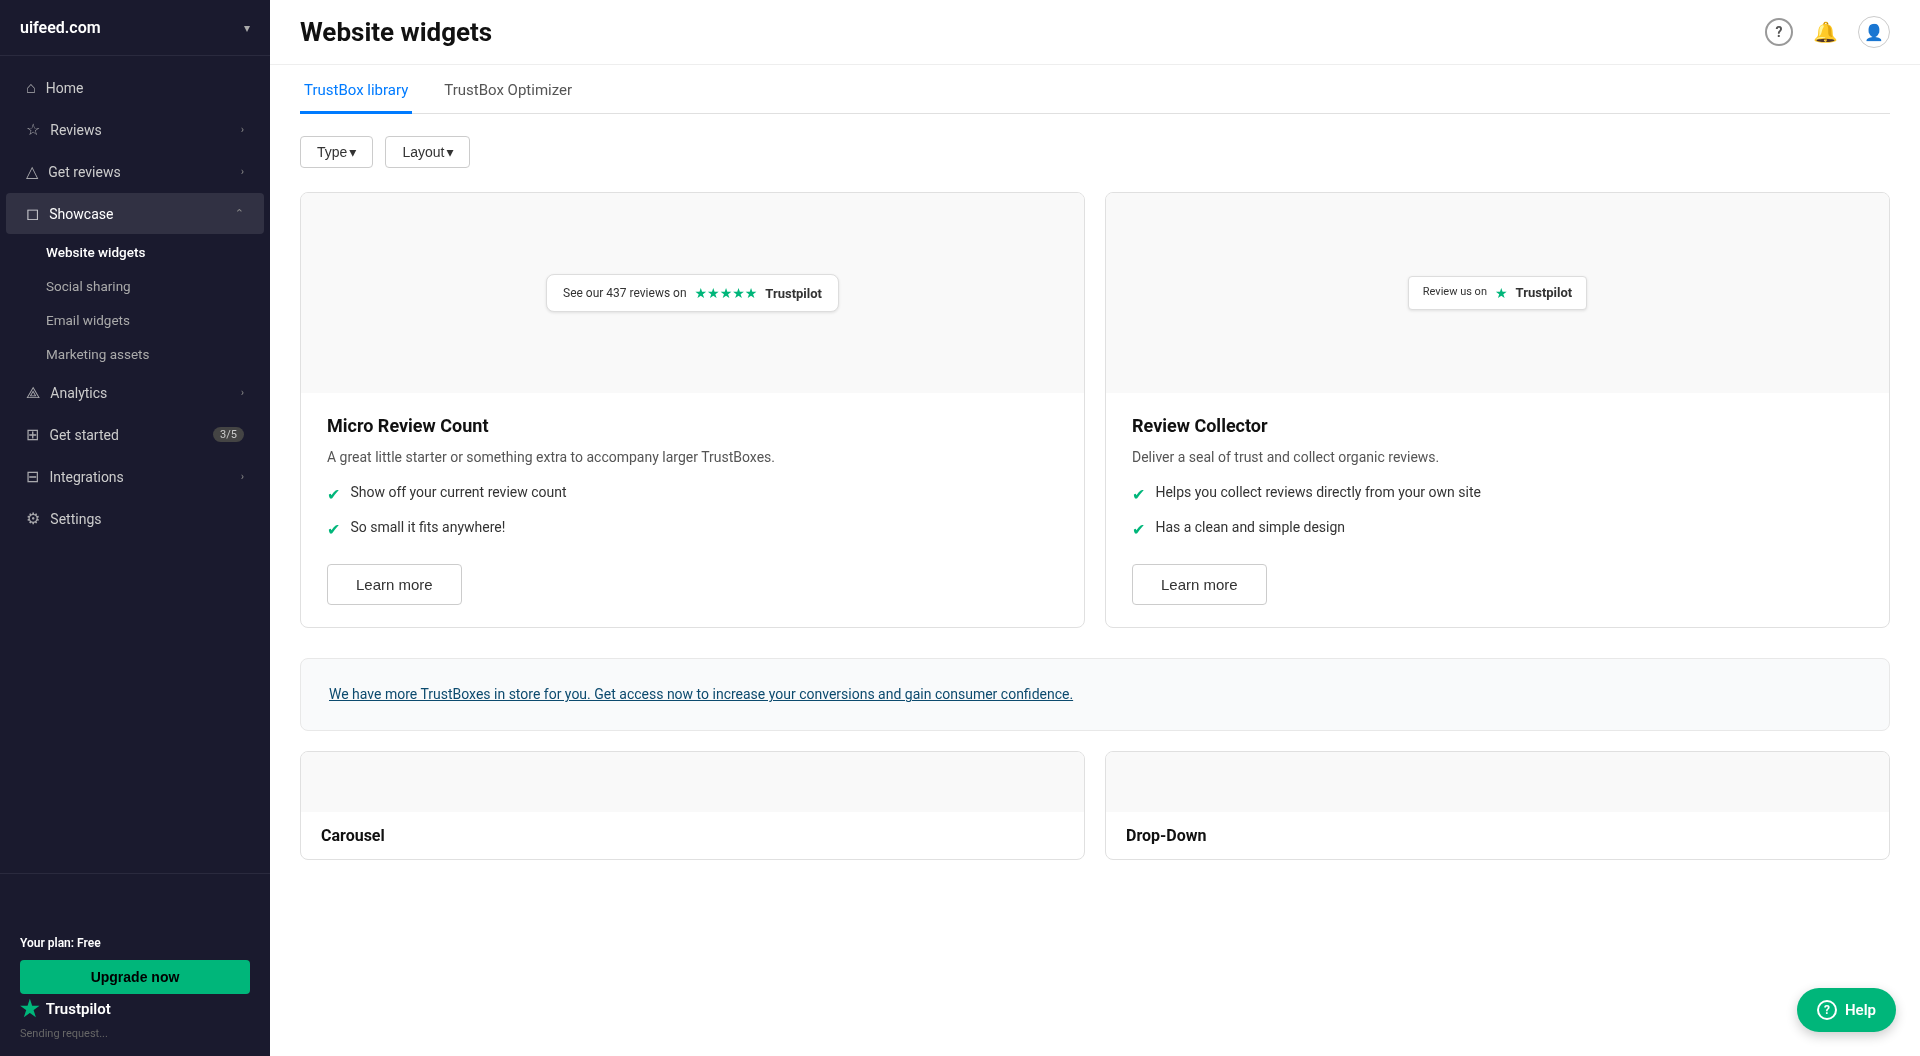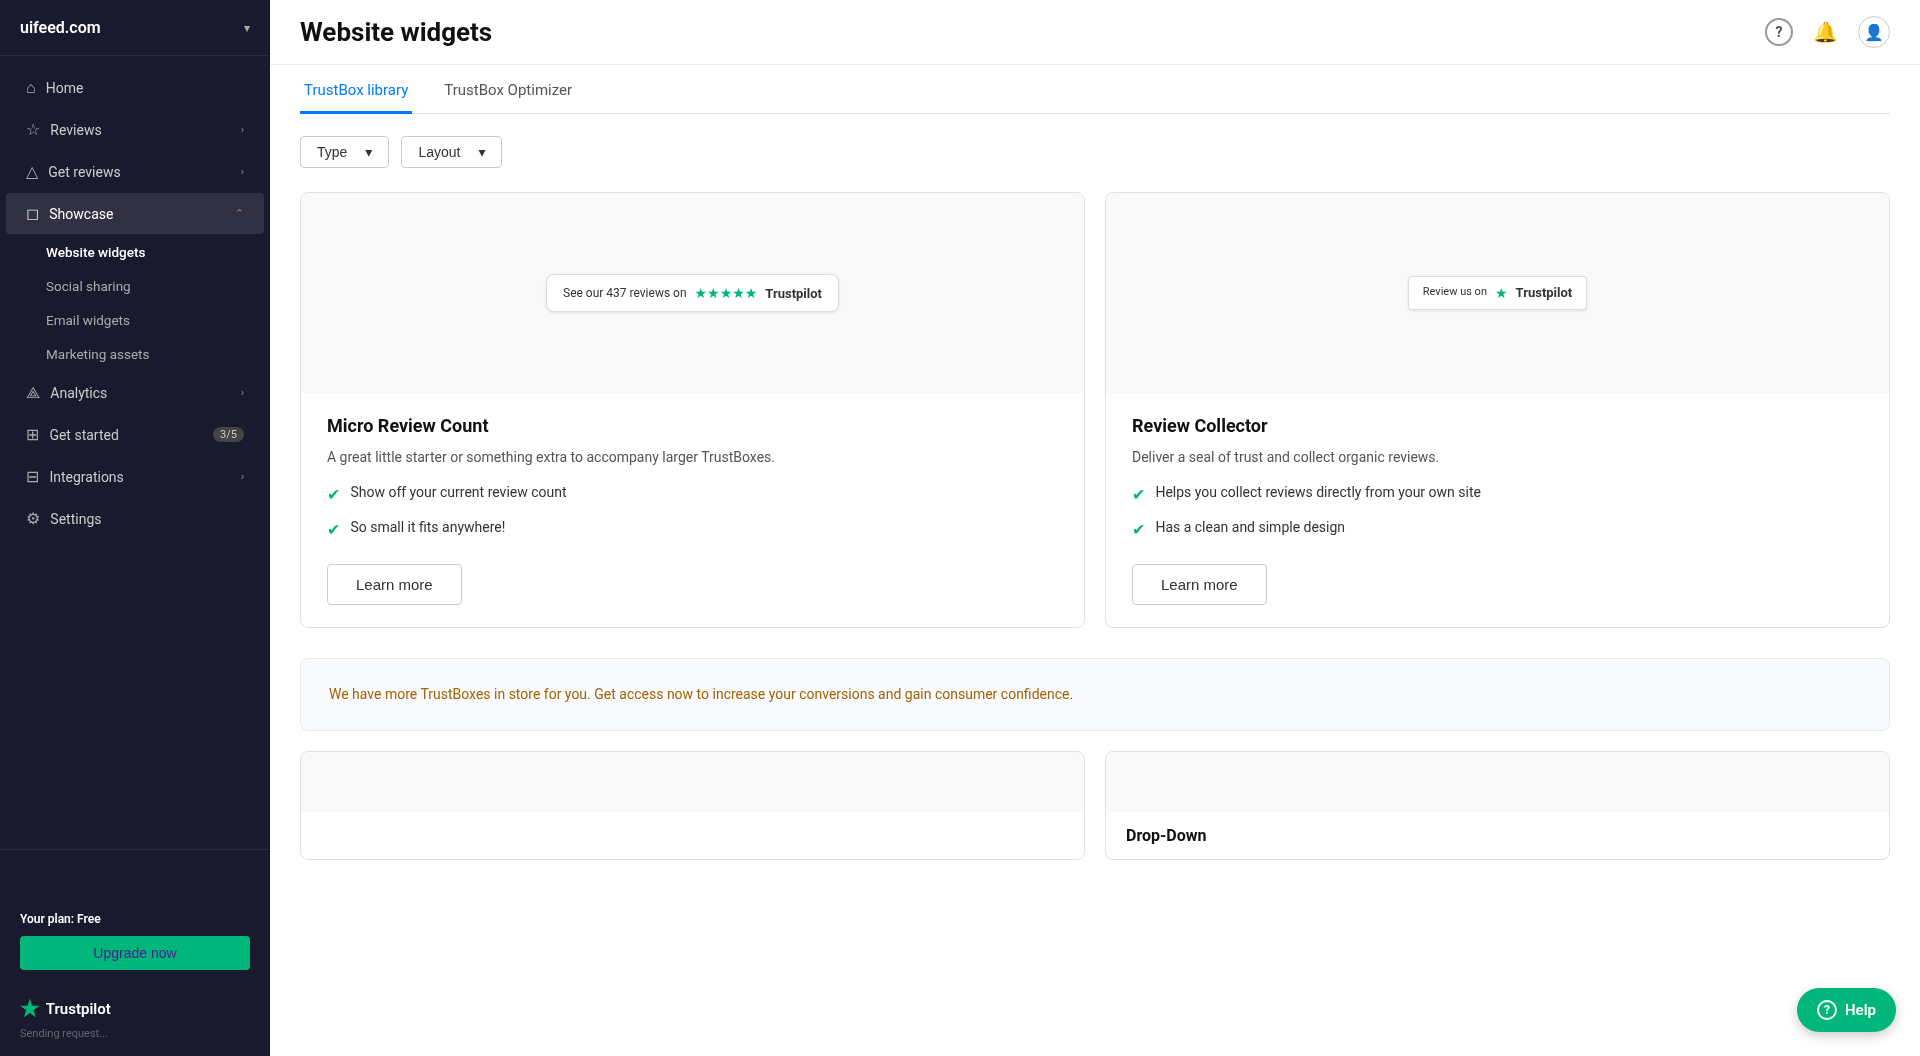--- a/index.html
+++ b/index.html
@@ -69,29 +69,29 @@
     }
     .sub-nav-item.active { color: #fff; font-weight: 500; }
     .sidebar-footer {
       padding: 16px 20px;
       border-top: 1px solid #2a2a3e;
     }
     .plan-text { font-size: 12px; color: #888; margin-bottom: 10px; margin-top: 46px; }
     .plan-text span { color: #fff; font-weight: 600; }
     .upgrade-btn {
       background: #00b67a;
-      color: #4c1d95;
+      color: #000000;
       border: none;
       border-radius: 4px;
       padding: 9px 18px;
       font-size: 14px;
-      font-weight: 400;
+      font-weight: 700;
       cursor: pointer;
       width: 100%;
-      margin-bottom: 26px;
+      margin-bottom: 2px;
     }
     .trustpilot-logo {
       display: flex;
       align-items: center;
       gap: 6px;
       color: #fff;
       font-size: 15px;
       font-weight: 600;
     }
     .trustpilot-star {
@@ -166,21 +166,21 @@
     }
     .filter-btn {
       border: 1px solid #ccc;
       background: #fff;
       border-radius: 4px;
       padding: 7px 16px;
       font-size: 14px;
       cursor: pointer;
       display: flex;
       align-items: center;
-      gap: 18px;
+      gap: 2px;
       color: #333;
     }
 
     
     .cards-grid {
       display: grid;
       grid-template-columns: 1fr 1fr;
       gap: 20px;
       margin-bottom: 30px;
     }
@@ -284,22 +284,23 @@
       border: 1px solid #e8e8e8;
     }
     .upgrade-title {
       font-size: 18px;
       font-weight: 700;
       color: #111;
       margin-bottom: 8px;
     }
     .upgrade-desc {
       font-size: 14px;
-      color: #a16207;
+      color: #0c4a6e;
       line-height: 1.6;
+      text-decoration: underline;
     }
 
     
     .bottom-cards {
       display: grid;
       grid-template-columns: 1fr 1fr;
       gap: 20px;
     }
     .bottom-card {
       border: 1px solid #e0e0e0;
@@ -505,20 +506,23 @@
       </div>
     </div>
 
     <div class="upgrade-banner">
       <div class="upgrade-desc">We have more TrustBoxes in store for you. Get access now to increase your conversions and gain consumer confidence.</div>
     </div>
 
     <div class="bottom-cards">
       <div class="bottom-card">
         <div class="bottom-card-preview"></div>
+        <div class="bottom-card-body">
+          <div class="bottom-card-title">Carousel</div>
+        </div>
       </div>
       <div class="bottom-card">
         <div class="bottom-card-preview"></div>
         <div class="bottom-card-body">
           <div class="bottom-card-title">Drop-Down</div>
         </div>
       </div>
     </div>
   </div>
 </div>

